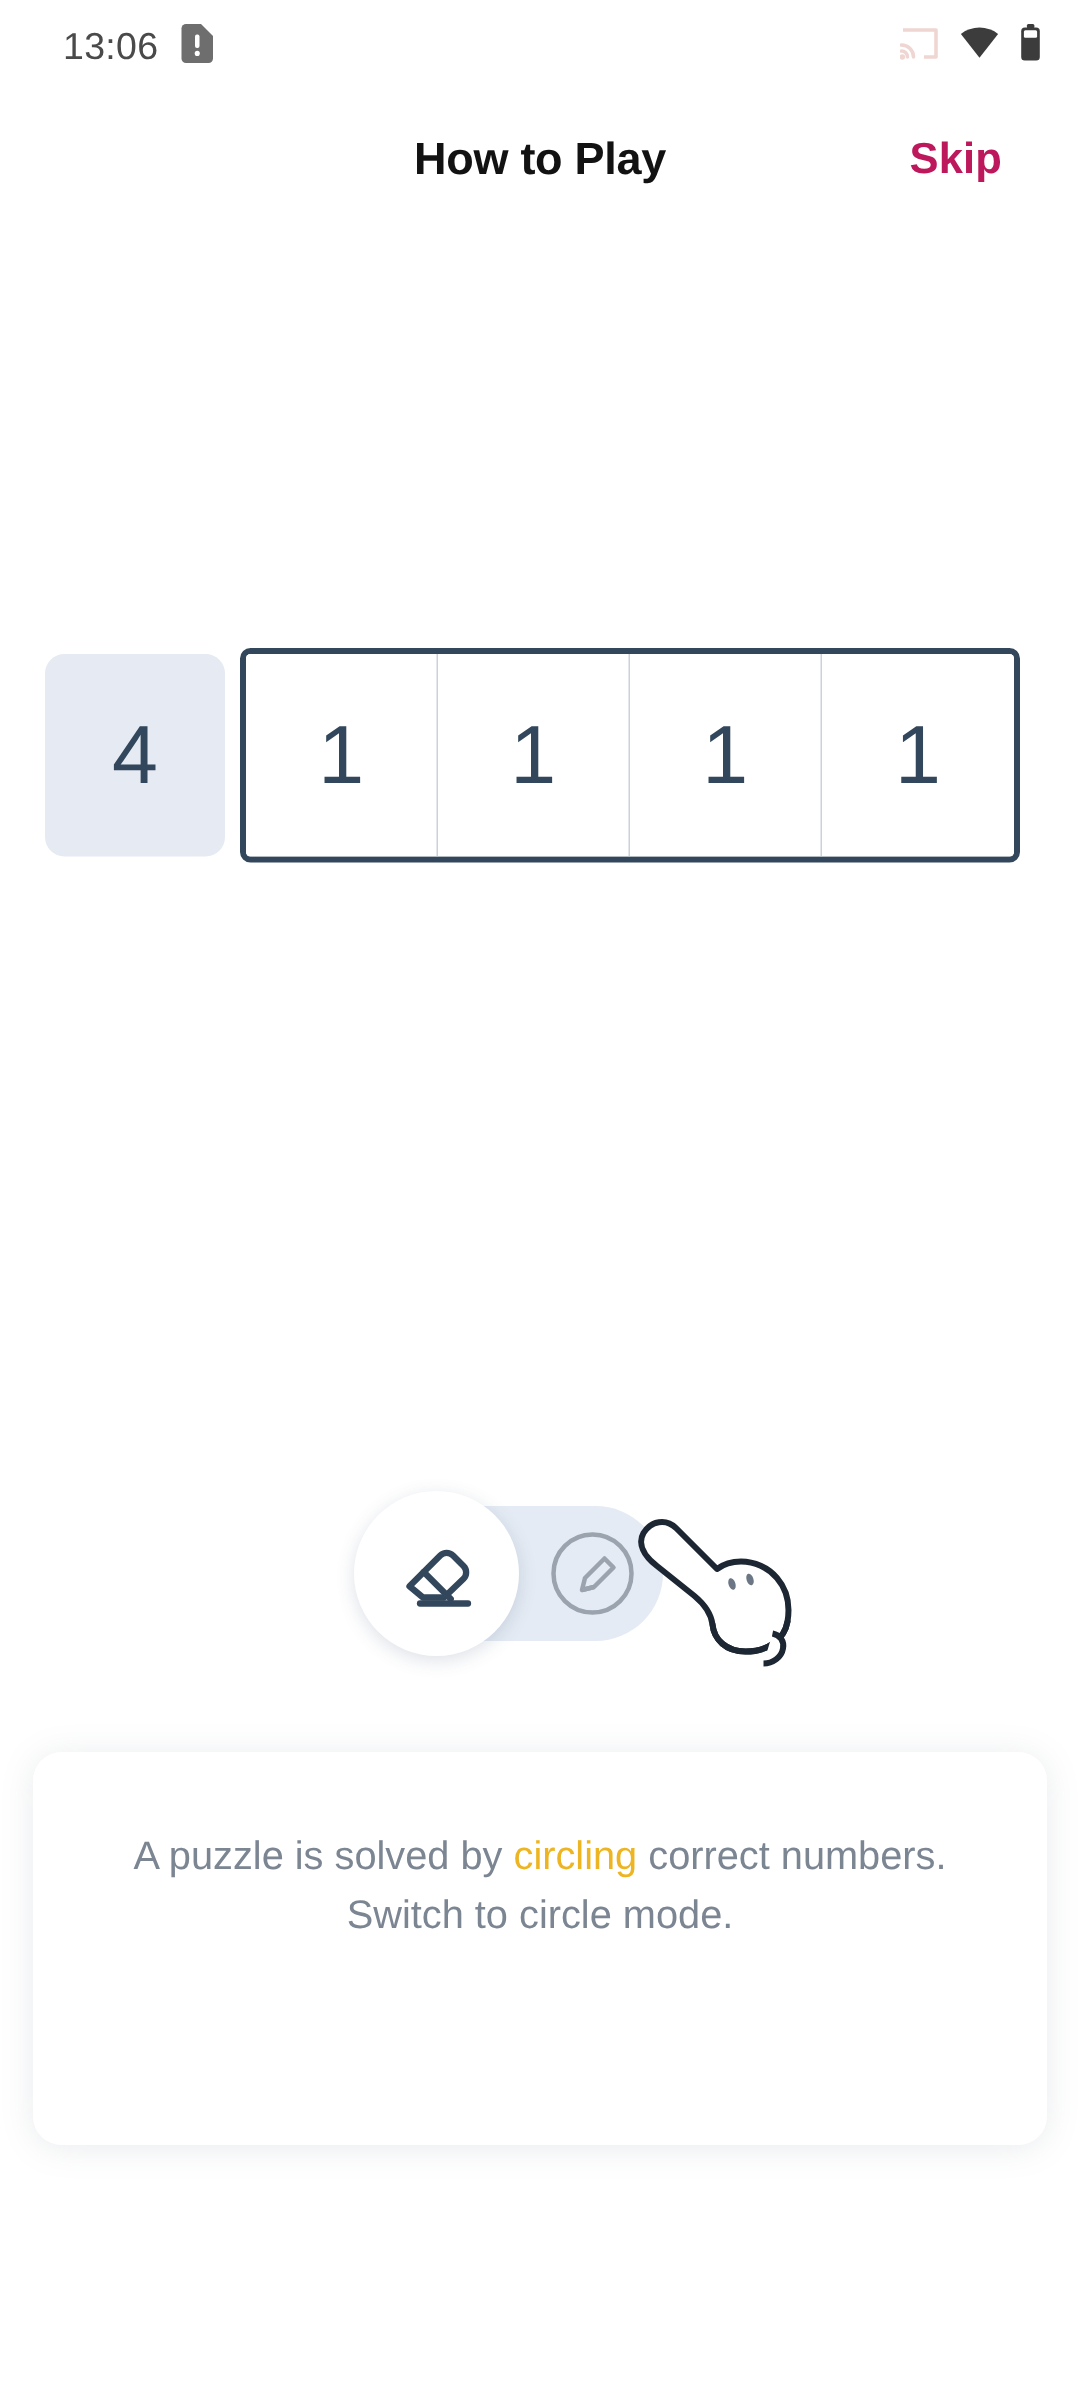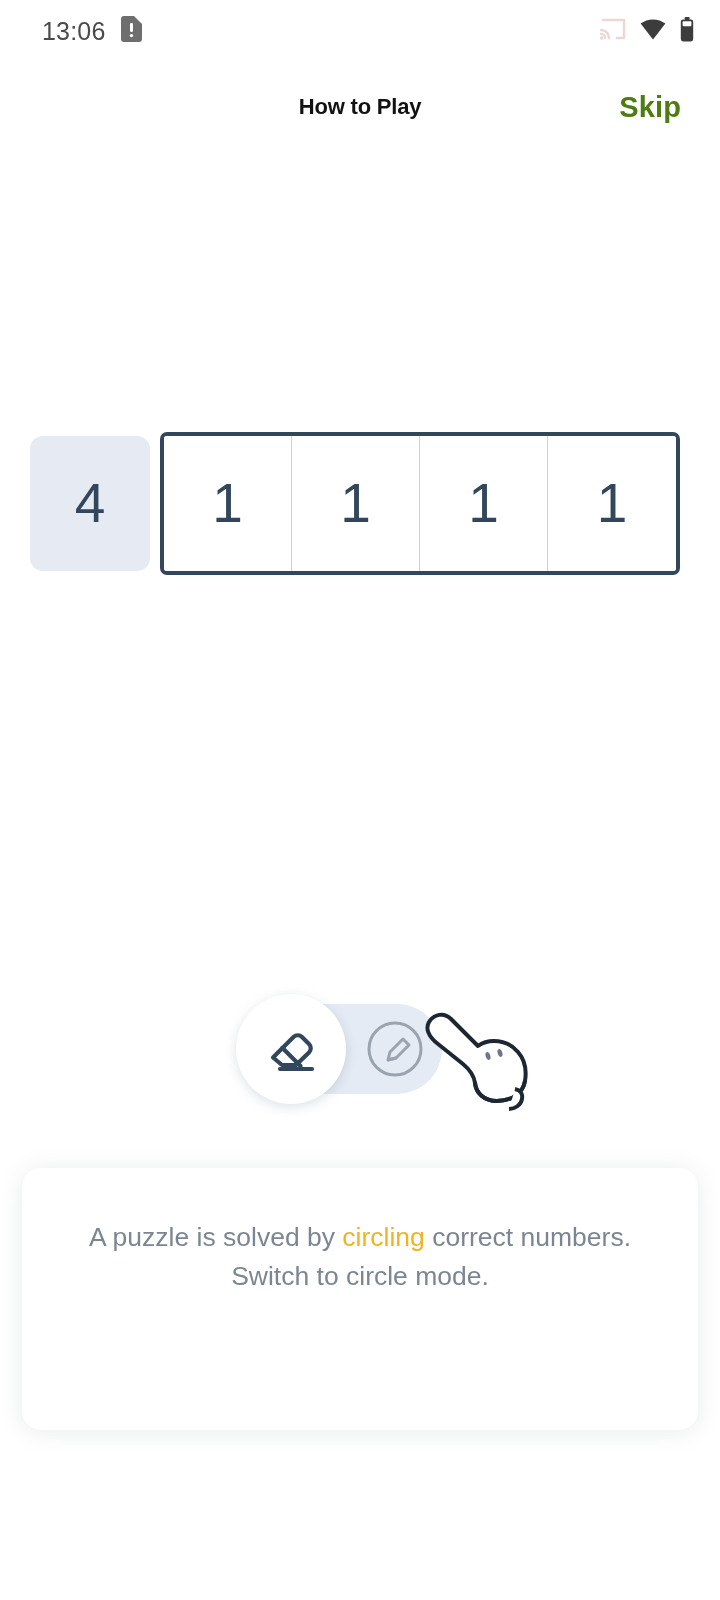--- a/index.html
+++ b/index.html
@@ -31,28 +31,28 @@
   .sb-sim { display:block; }
   .sb-right { display:flex; align-items:center; gap:14px; }
 
   
   .header {
     position:absolute; top:62px; left:0;
     width:720px; height:90px;
     display:flex; align-items:center; justify-content:center;
   }
   .header-title {
-    font-size:22px; font-weight:bold; color:#121212;
+    font-size:30px; font-weight:bold; color:#121212;
     letter-spacing:-0.2px;
   }
   .skip-btn {
-    position:absolute; right:31px; top:50%;
+    position:absolute; right:44px; top:50%;
     transform:translateY(-50%);
     font-size:29px; font-weight:bold;
-    color:#4d7c0f; letter-spacing:0.1px;
+    color:#be185d; letter-spacing:0.1px;
     background:none; border:none; cursor:pointer;
     font-family:"Liberation Sans", sans-serif;
     padding:6px 8px;
   }
 
   
   .board {
     position:absolute; top:432px; left:30px;
     display:flex; align-items:center;
   }

